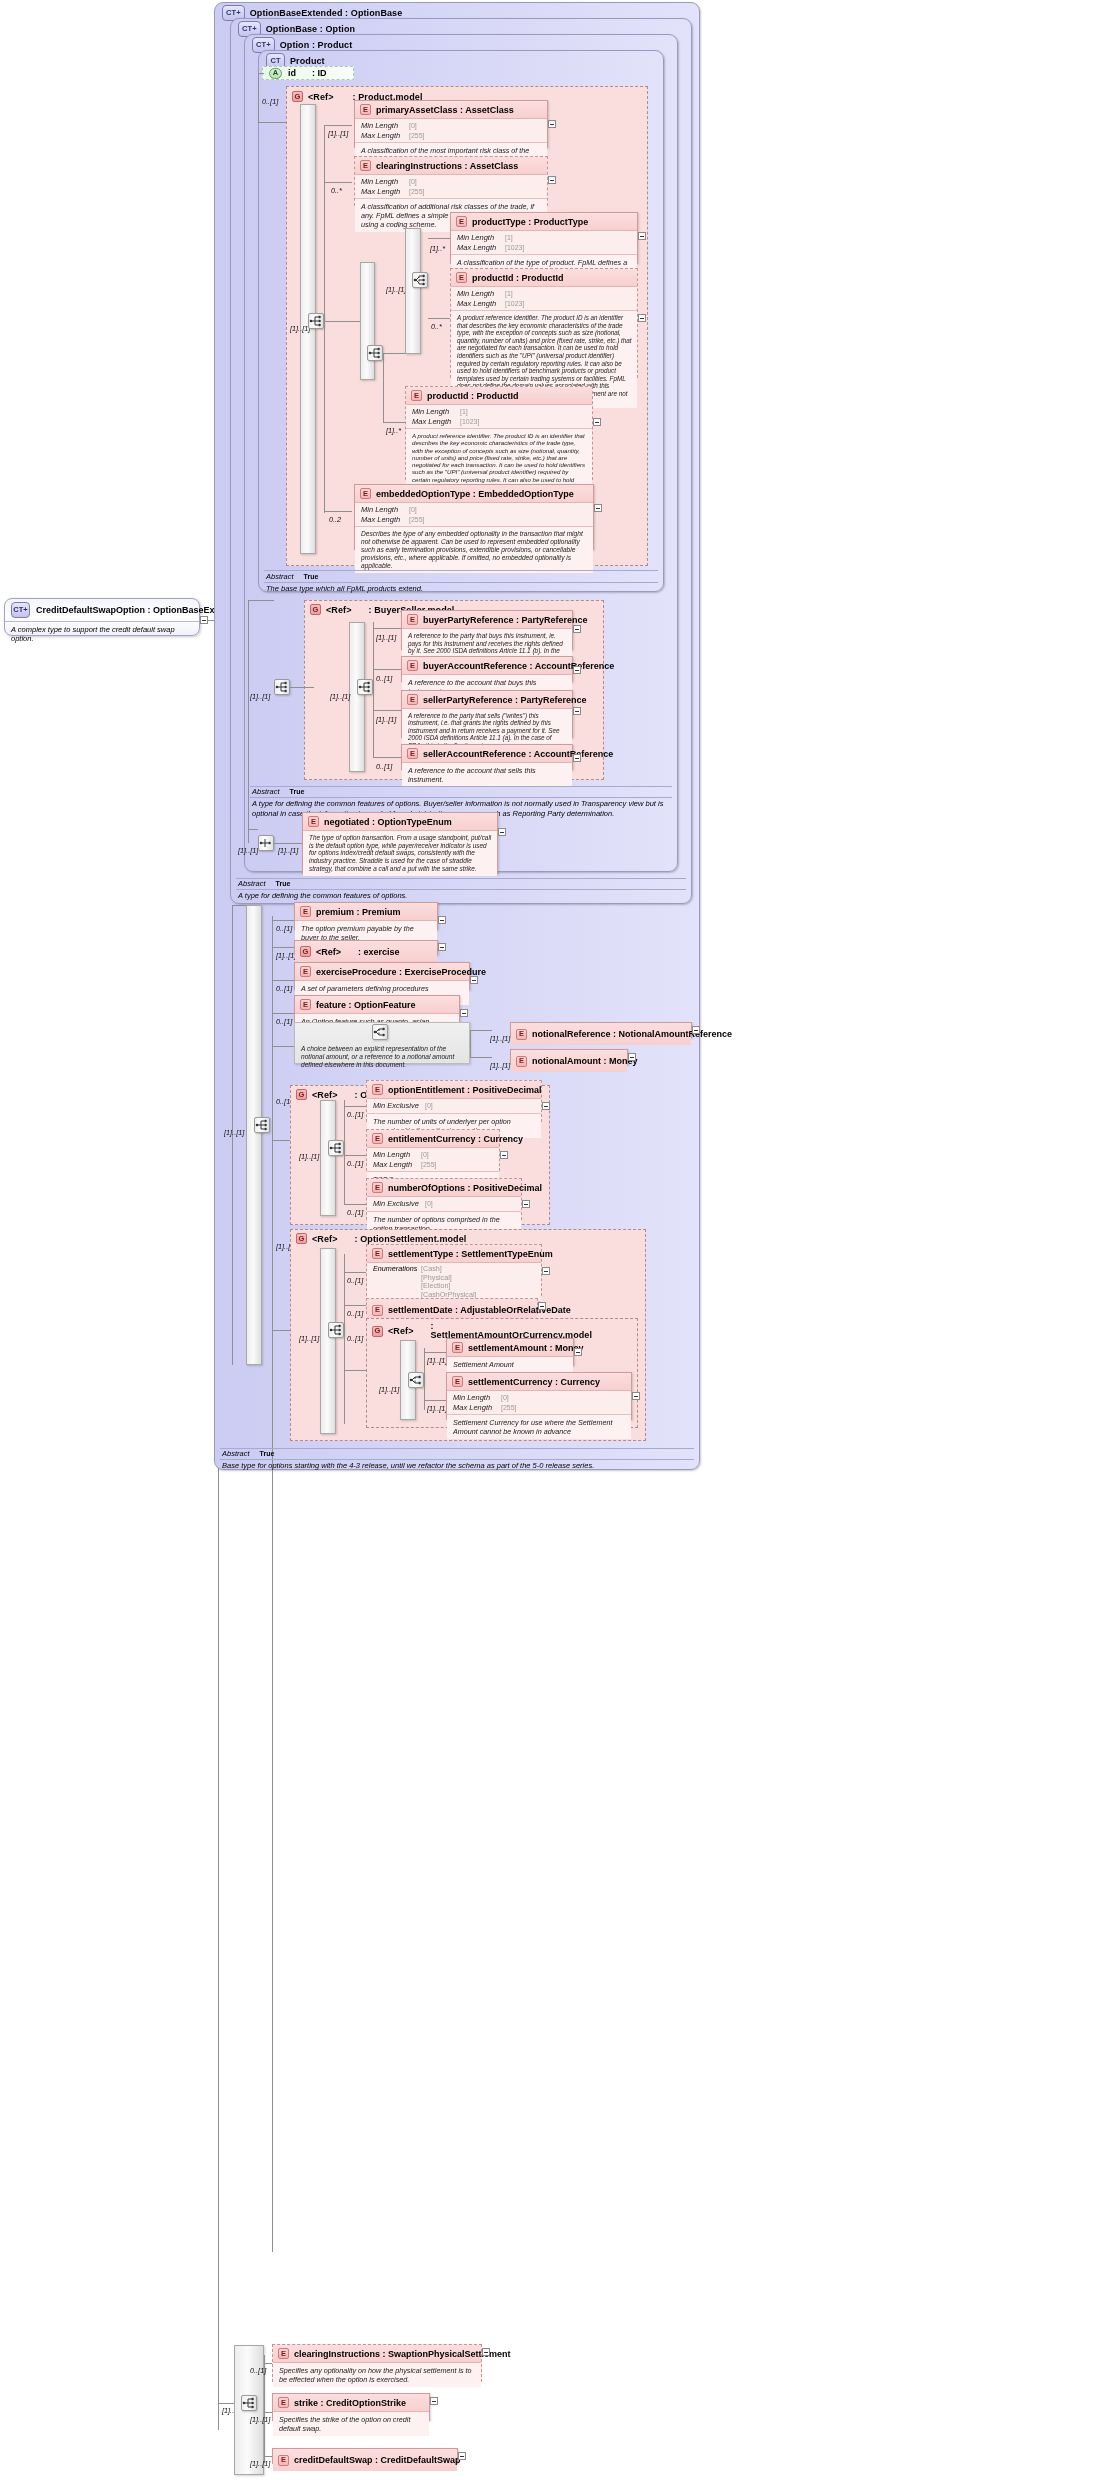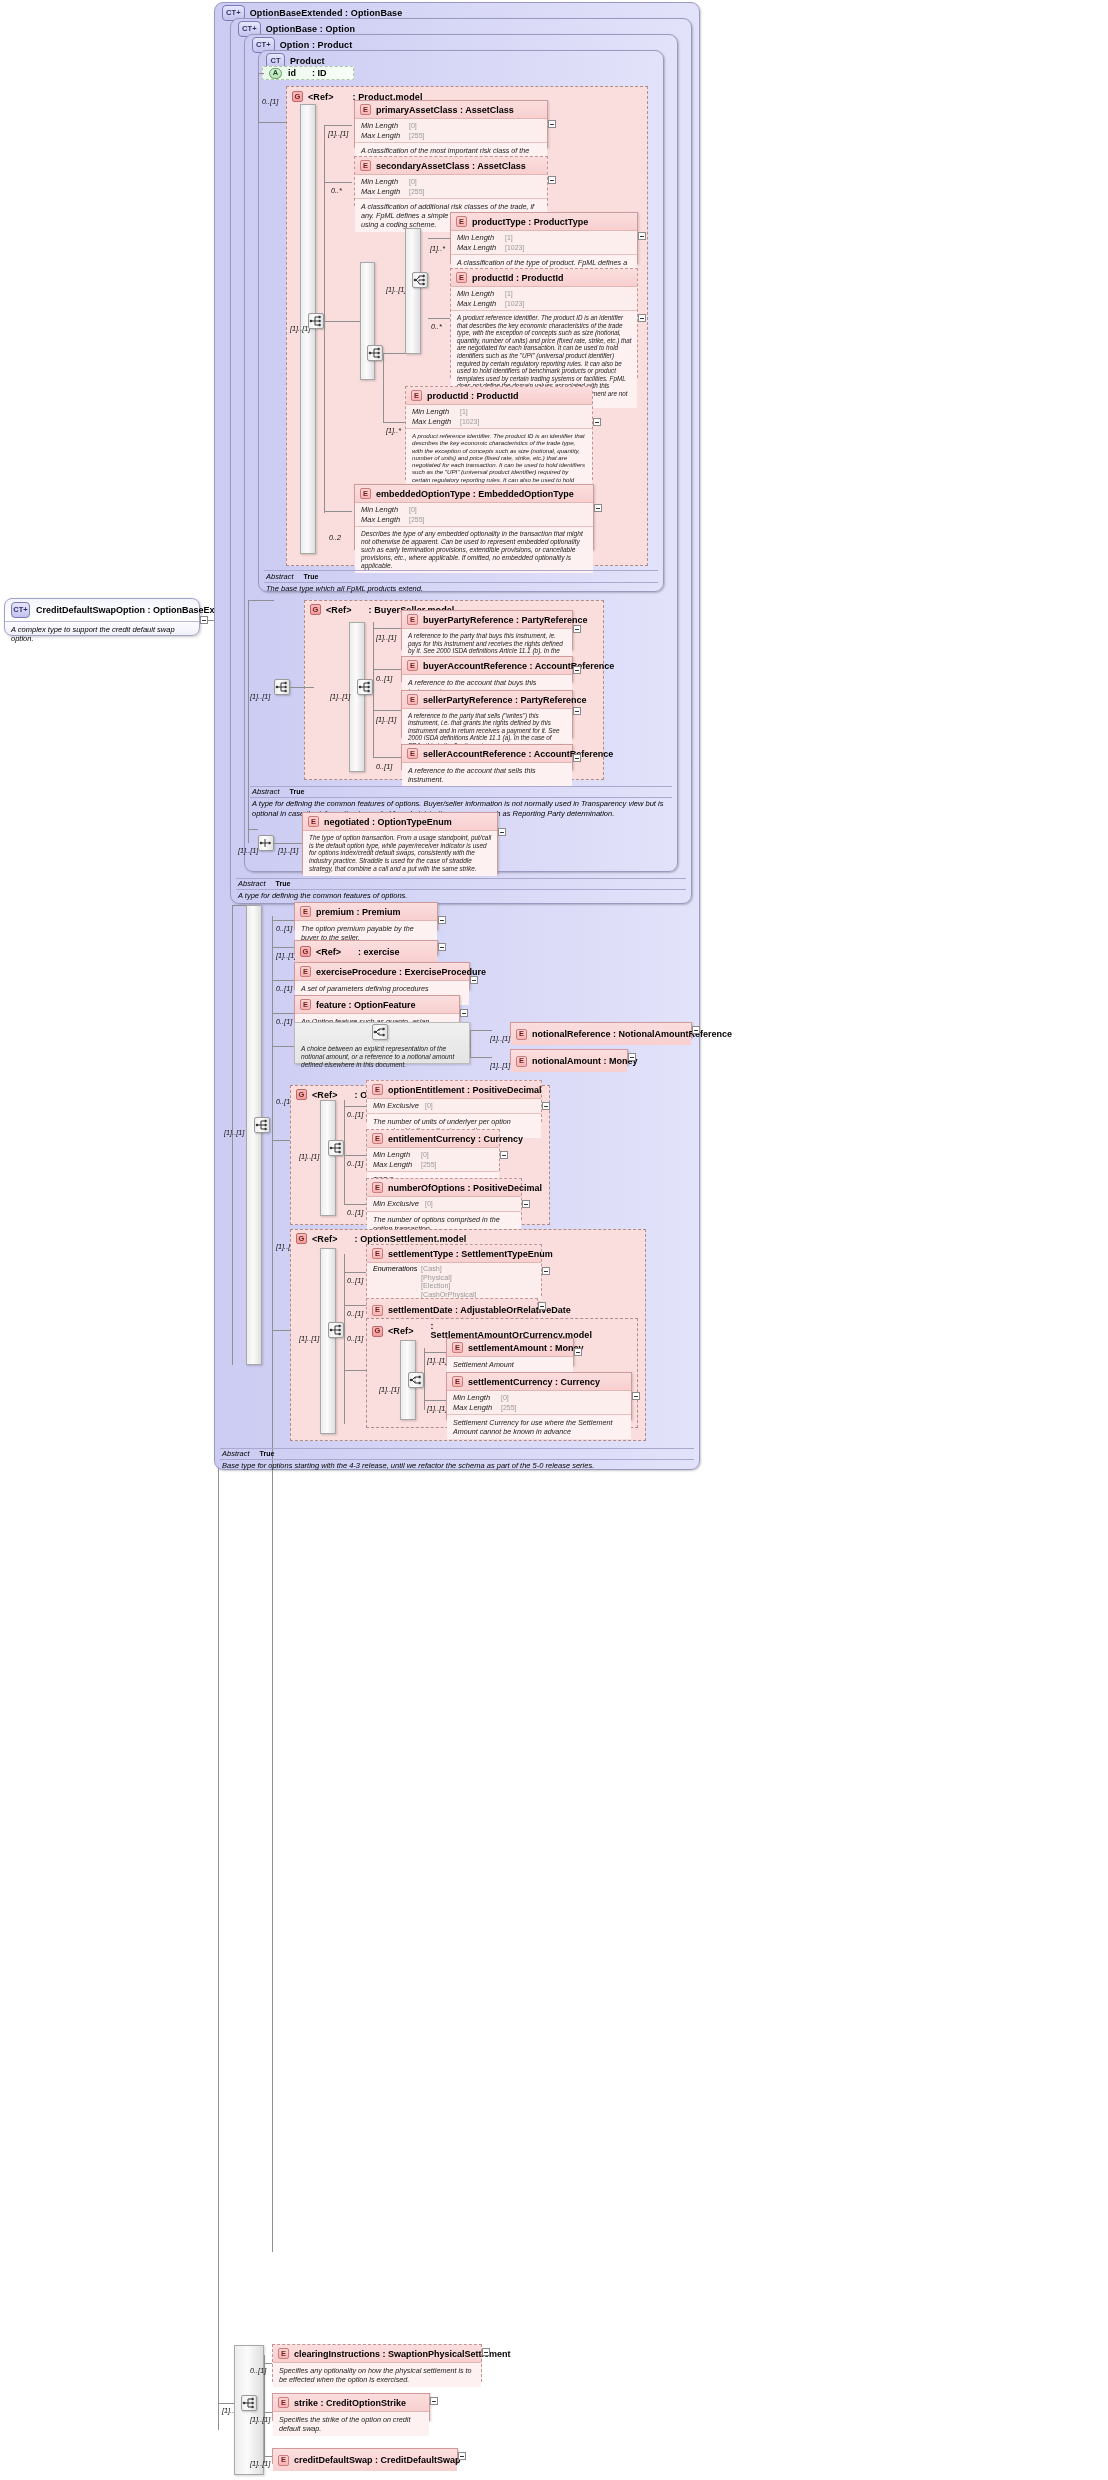--- a/index.html
+++ b/index.html
@@ -293,21 +293,21 @@
     </div>
     <div class="doc">A classification of the most important risk class of the trade. FpML defines a simple asset class categorization using a coding scheme.</div>
   </div>
   <div class="expander" style="left:548px;top:120px;"></div>
 
   <div class="ln lnh" style="left:324px;top:182px;width:28px;"></div>
   <div class="card" style="left:331px;top:174px;">0..*</div>
   <div class="el dashed" style="left:354px;top:156px;width:194px;height:50px;">
     <div class="title">
       <span class="tag e">E</span>
-      <span>secondaryAssetClass : AssetClass</span>
+      <span>clearingInstructions : AssetClass</span>
     </div>
     <div class="facets">
       <div><span class="k">Min Length</span><span class="v">[0]</span></div>
       <div><span class="k">Max Length</span><span class="v">[255]</span></div>
     </div>
     <div class="doc">A classification of additional risk classes of the trade, if any. FpML defines a simple asset class categorization using a coding scheme.</div>
   </div>
   <div class="expander" style="left:548px;top:176px;"></div>
 
   <div class="ln lnh" style="left:324px;top:321px;width:36px;"></div>
@@ -384,21 +384,21 @@
     <div class="facets">
       <div><span class="k">Min Length</span><span class="v">[1]</span></div>
       <div><span class="k">Max Length</span><span class="v">[1023]</span></div>
     </div>
     <div class="doc" style="font-size:6.1px;line-height:7.3px;">A product reference identifier. The product ID is an identifier that describes the key economic characteristics of the trade type, with the exception of concepts such as size (notional, quantity, number of units) and price (fixed rate, strike, etc.) that are negotiated for each transaction. It can be used to hold identifiers such as the "UPI" (universal product identifier) required by certain regulatory reporting rules. It can also be used to hold identifiers of benchmark products or product templates used by certain trading systems or facilities. FpML does not define the domain values associated with this element. Note that the domain values for this element are not strictly an enumerated list.</div>
   </div>
   <div class="expander" style="left:593px;top:418px;"></div>
 
   <div class="ln lnh" style="left:324px;top:511px;width:28px;"></div>
   <div class="ln lnv" style="left:324px;top:321px;height:192px;"></div>
-  <div class="card" style="left:329px;top:521px;">0..2</div>
+  <div class="card" style="left:329px;top:503px;">0..2</div>
   <div class="el" style="left:354px;top:484px;width:240px;height:66px;">
     <div class="title">
       <span class="tag e">E</span>
       <span>embeddedOptionType : EmbeddedOptionType</span>
     </div>
     <div class="facets">
       <div><span class="k">Min Length</span><span class="v">[0]</span></div>
       <div><span class="k">Max Length</span><span class="v">[255]</span></div>
     </div>
     <div class="doc" style="font-size:6.6px;line-height:8px;">Describes the type of any embedded optionality in the transaction that might not otherwise be apparent. Can be used to represent embedded optionality such as early termination provisions, extendible provisions, or cancellable provisions, etc., where applicable. If omitted, no embedded optionality is applicable.</div>

